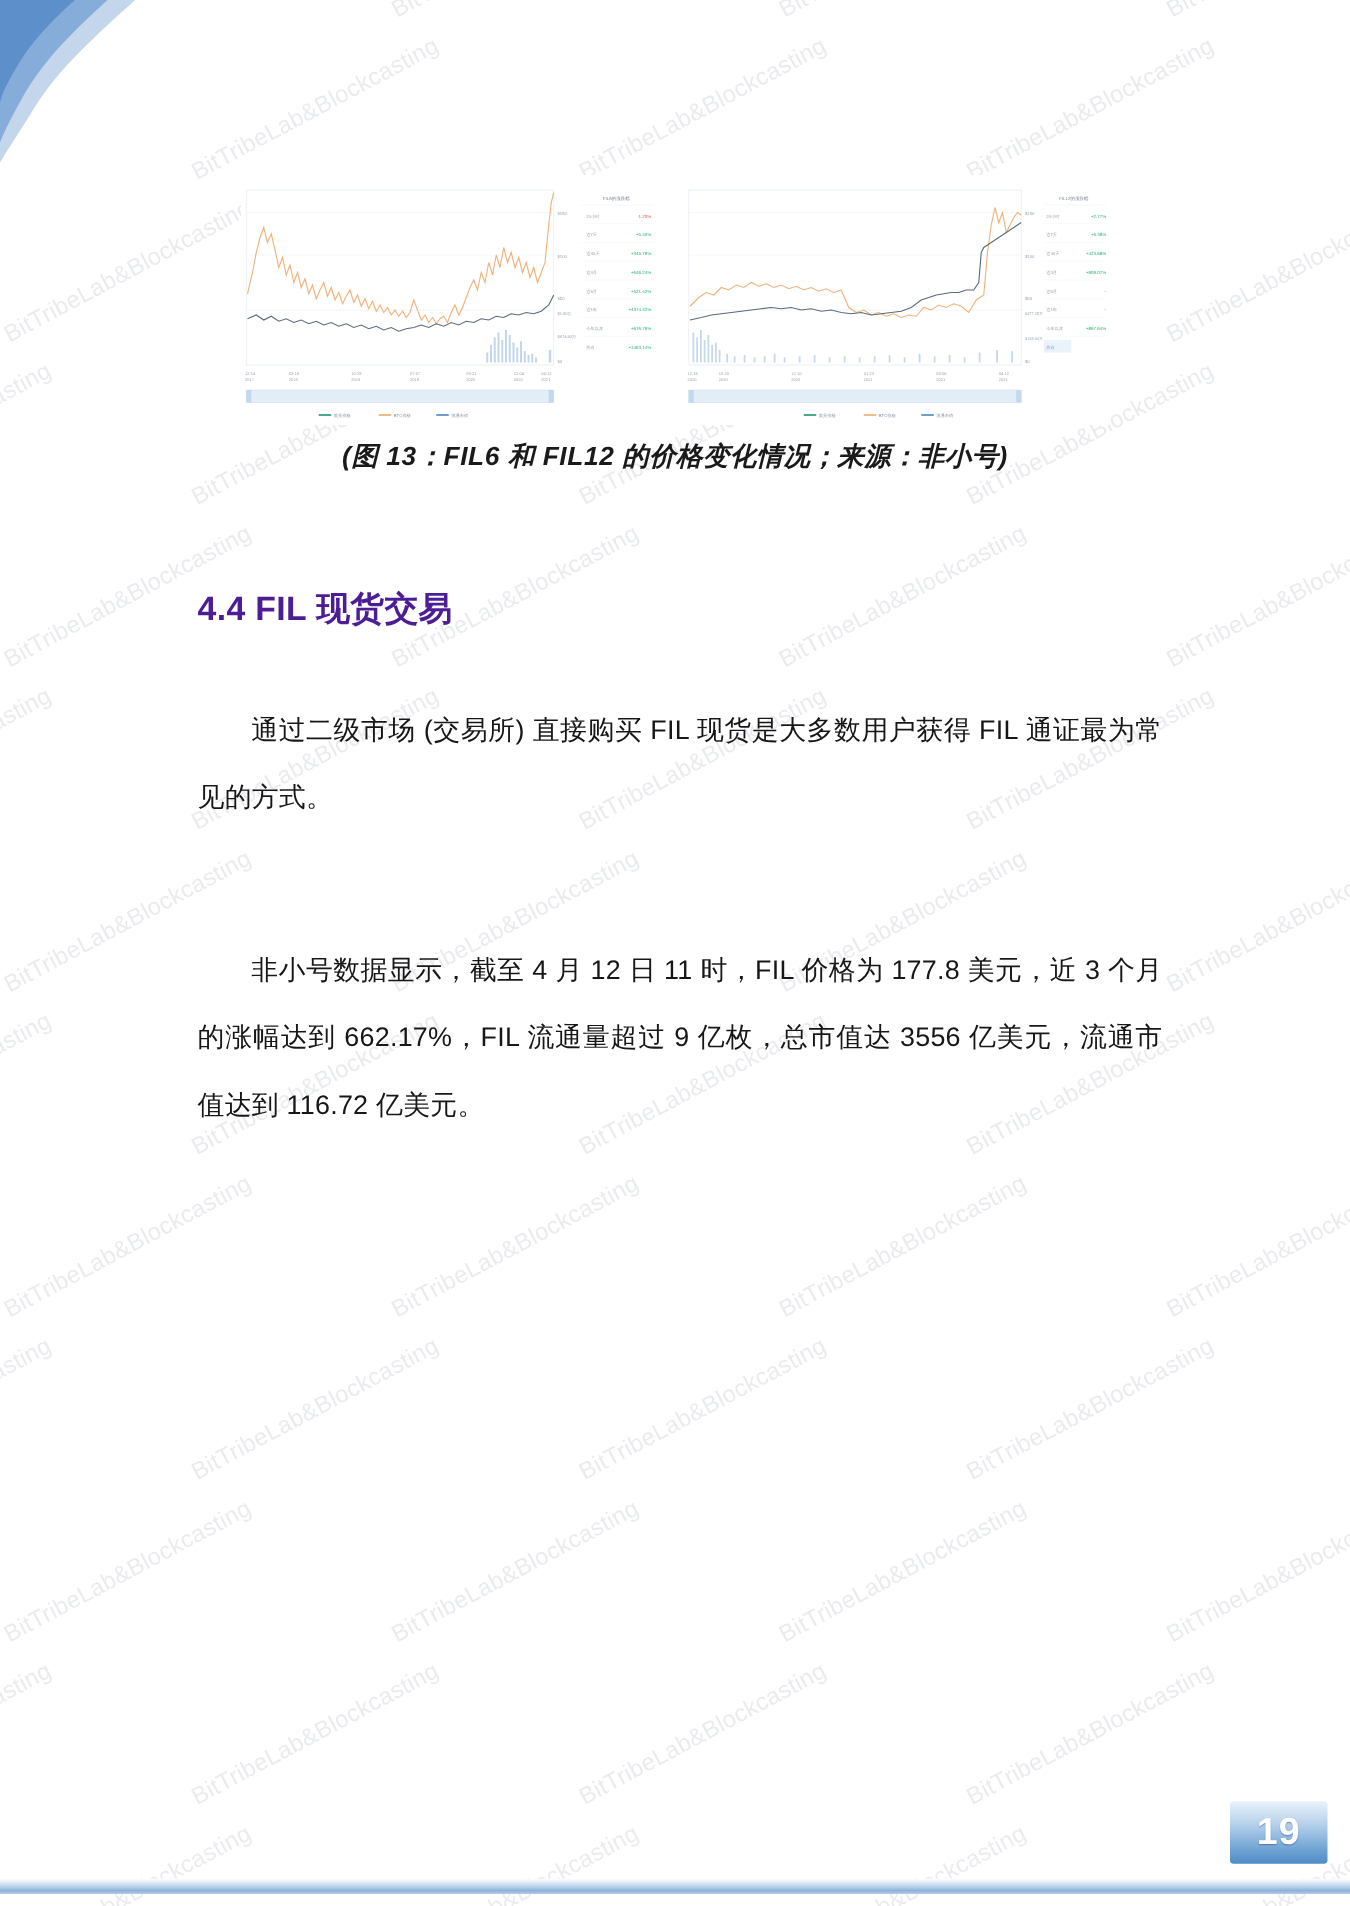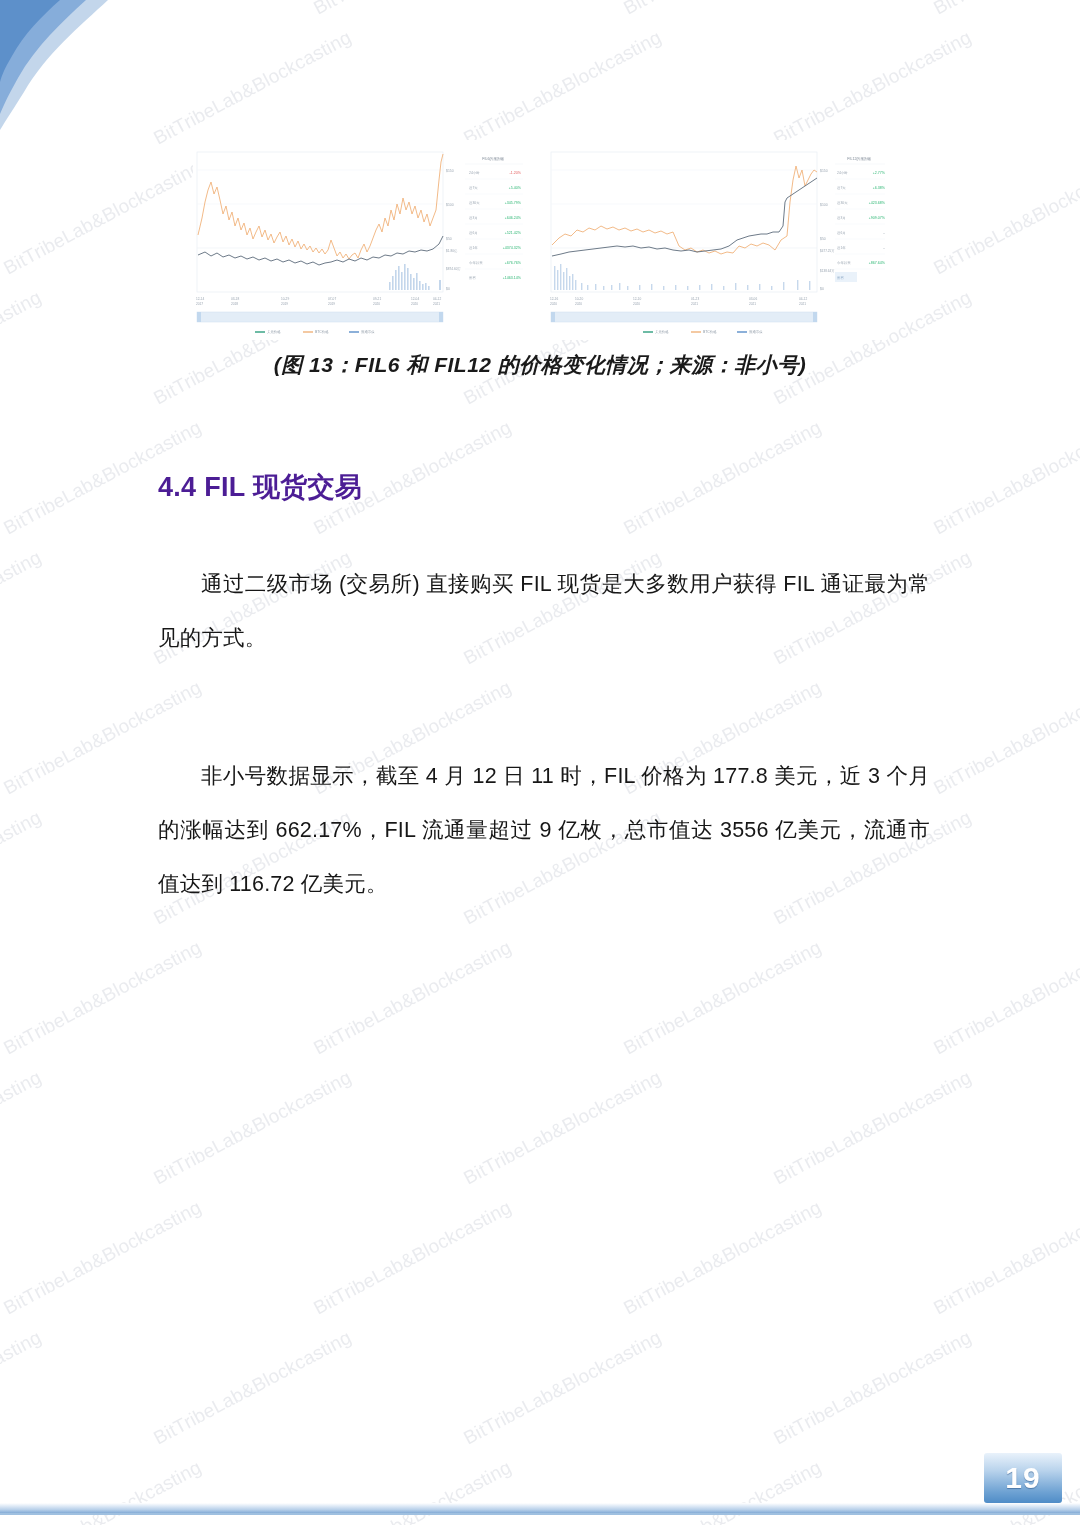--- a/index.html
+++ b/index.html
@@ -125,21 +125,21 @@
   }
   .footer-bar::after{
     content:"";
     position:absolute;
     left:0; bottom:0; width:100%; height:2px;
     background:#9fc0e0;
   }
   .page-badge {
     position: absolute;
     right: 18px;
-    bottom: 22px;
+    bottom: 34px;
     width: 78px;
     height: 50px;
     background: linear-gradient(to bottom, #e9f2fb 0%, #b9d3ec 35%, #6ea2d3 78%, #4f8cc7 100%);
     border-radius: 3px;
     z-index: 4;
     display: flex;
     align-items: center;
     justify-content: center;
   }
   .page-badge span {

